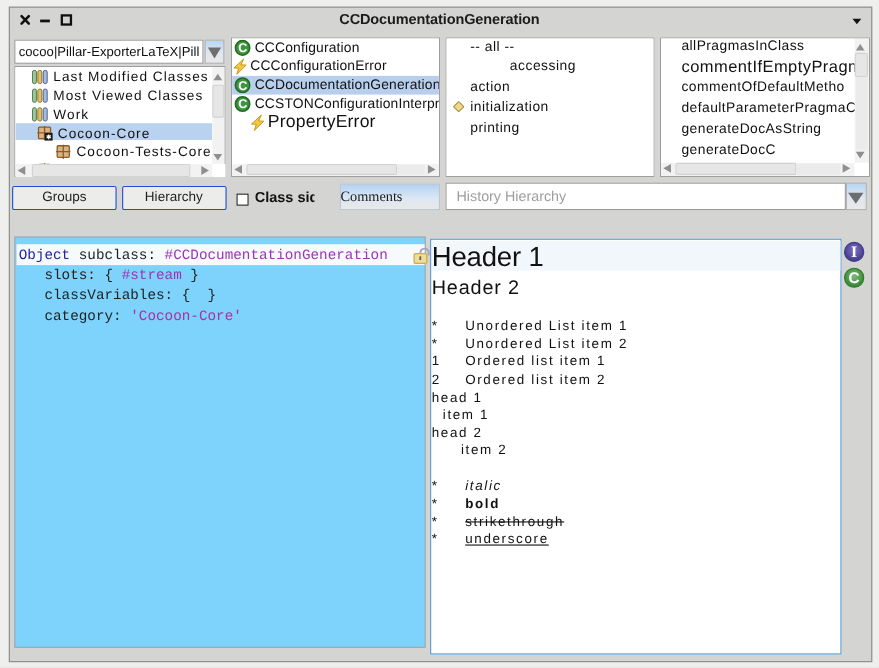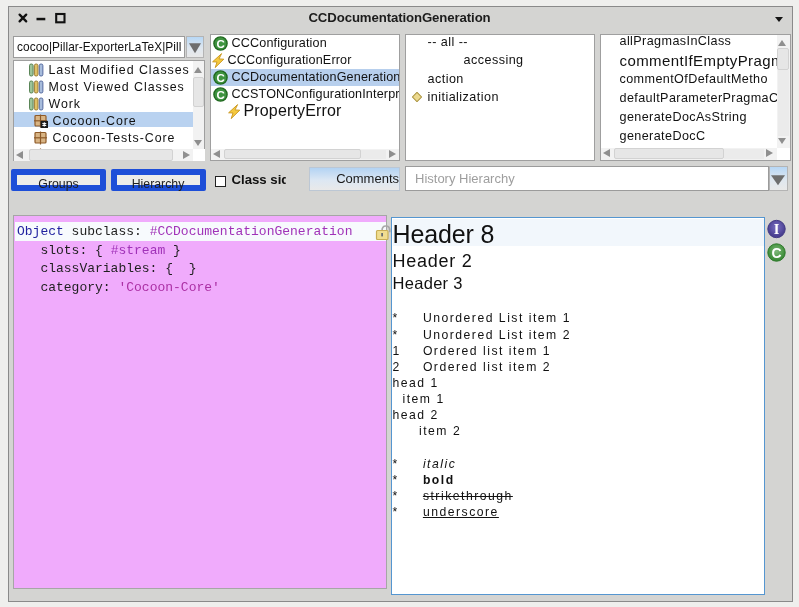--- a/index.html
+++ b/index.html
@@ -15,26 +15,26 @@
 
 .sbtrack{position:absolute;background:#f2f2f2;}
 .sbthumb{position:absolute;background:#e6e6e6;border:1px solid #d2d2d2;box-sizing:border-box;border-radius:2px;}
 .darktrack{position:absolute;background:#ebebeb;}
 .arr{position:absolute;width:0;height:0;}
 .arr.up{border-left:4.5px solid transparent;border-right:4.5px solid transparent;border-bottom:6.4px solid #8f8f8f;}
 .arr.down{border-left:4.5px solid transparent;border-right:4.5px solid transparent;border-top:6.4px solid #8f8f8f;}
 .arr.left{border-top:4.4px solid transparent;border-bottom:4.4px solid transparent;border-right:7.8px solid #8f8f8f;}
 .arr.right{border-top:4.4px solid transparent;border-bottom:4.4px solid transparent;border-left:7.8px solid #8f8f8f;}
 
-.btn{position:absolute;background:#ececea;border:6px solid #1d4ed8;border-radius:2px;box-sizing:border-box;text-align:center;font-size:12.3px;color:#1f1f1f;}
+.btn{position:absolute;background:#ececea;border:1px solid #1d4ed8;border-radius:2px;box-sizing:border-box;text-align:center;font-size:12.3px;color:#1f1f1f;}
 .dropbtn{position:absolute;background:linear-gradient(#b7d7f5,#dfe7ef 55%,#e9e9e9);border:1px solid #b4b4b4;box-sizing:border-box;}
 .dropbtn .tri{position:absolute;left:50%;top:50%;transform:translate(-50%,-38%);width:0;height:0;border-left:7px solid transparent;border-right:7px solid transparent;border-top:10px solid #6e6e6e;}
 .field{position:absolute;background:#fff;border:1px solid #9b9b9b;box-sizing:border-box;white-space:nowrap;overflow:hidden;}
 
-#code{position:absolute;left:13px;top:215px;width:374px;height:374px;background:#f0abfc;border:1px solid #a6a6a6;box-sizing:border-box;}
+#code{position:absolute;left:13px;top:215px;width:374px;height:374px;background:#7dd3fc;border:1px solid #a6a6a6;box-sizing:border-box;}
 #code pre{position:relative;margin:0;padding:7px 0 0 3px;font-family:"Liberation Mono",monospace;font-size:13px;line-height:18.55px;color:#1f1f1f;}
 .kwB{color:#2222a0;}
 .sym{color:#a032b8;}
 .str{color:#ab2fa4;}
 
 #doc{position:absolute;left:391px;top:217px;width:374px;height:378px;background:#fff;border:1px solid #5596d0;box-sizing:border-box;overflow:hidden;}
 #doc .hl1{position:absolute;left:1px;top:1px;width:372px;height:27px;background:#f2f7fc;}
 #doc .txt{position:absolute;left:4px;top:0px;color:#111;}
 .bl{height:16.15px;line-height:16.15px;font-size:12.2px;letter-spacing:1.5px;white-space:pre;}
 .star{display:inline-block;width:30.4px;letter-spacing:0;}
@@ -86,21 +86,21 @@
       <div class="row sel1" style="height:16.93px;padding-left:19px;font-size:12.4px;letter-spacing:0.95px;">
         <svg width="15" height="14" viewBox="0 0 15 14" style="flex:none">
           <rect x="2" y="1.5" width="11" height="10.5" rx="1" fill="#d8b484" stroke="#8e5a28" stroke-width="1.2"></rect>
           <line x1="7.5" y1="0.5" x2="7.5" y2="13.5" stroke="#8e5a28" stroke-width="1.2"></line>
           <line x1="1" y1="6.8" x2="14" y2="6.8" stroke="#8e5a28" stroke-width="1.2"></line>
           <rect x="7.6" y="6.9" width="7.4" height="7.1" fill="#1a1a1a"></rect>
           <path d="M11.3 8.2 L11.3 12.6 M9.4 9.3 L13.2 11.5 M13.2 9.3 L9.4 11.5" stroke="#fff" stroke-width="1.1"></path>
         </svg>
         <span style="margin-left:5px;">Cocoon-Core</span>
       </div>
-      <div class="row " style="height:16.93px;padding-left:19px;font-size:12.4px;letter-spacing:0.95px;">
+      <div class="row " style="height:16.93px;padding-left:36px;font-size:12.4px;letter-spacing:0.95px;">
         <svg width="15" height="14" viewBox="0 0 15 14" style="flex:none">
           <rect x="2" y="1.5" width="11" height="10.5" rx="1" fill="#d8b484" stroke="#8e5a28" stroke-width="1.2"></rect>
           <line x1="7.5" y1="0.5" x2="7.5" y2="13.5" stroke="#8e5a28" stroke-width="1.2"></line>
           <line x1="1" y1="6.8" x2="14" y2="6.8" stroke="#8e5a28" stroke-width="1.2"></line>
         </svg>
         <span style="margin-left:5px;">Cocoon-Tests-Core</span>
       </div>
       <div class="row " style="height:16.93px;padding-left:19px;font-size:12.4px;letter-spacing:0.95px;">
         <svg width="15" height="14" viewBox="0 0 15 14" style="flex:none">
           <rect x="2" y="1.5" width="11" height="10.5" rx="1" fill="#d8b484" stroke="#8e5a28" stroke-width="1.2"></rect>
@@ -175,20 +175,23 @@
         </div>
         <div class="row" style="height:18.4px;font-size:12.6px;letter-spacing:0.45px;">
           <span style="padding-left:22px;">action</span>
         </div>
         <div class="row" style="height:18.4px;font-size:12.6px;letter-spacing:0.45px;">
           <span style="width:6.5px;flex:none"></span>
           <svg width="10" height="10" viewBox="0 0 10 10" style="flex:none">
             <rect x="1.7" y="1.7" width="6.6" height="6.6" transform="rotate(45 5 5)" fill="#ecd98e" stroke="#a8913c" stroke-width="1"></rect>
           </svg>
           <span style="margin-left:5.5px;">initialization</span>
+        </div>
+        <div class="row" style="height:18.4px;font-size:12.6px;letter-spacing:0.45px;">
+          <span style="padding-left:22px;">printing</span>
         </div>
       </div>
     </div>
 </div>
 
 <div class="pane" style="left:599.5px;top:33.5px;width:191px;height:127px;">
  <div id="p4list" style="position:absolute;left:0;top:0;width:176px;height:113px;overflow:hidden;background:#fff;">
       <div style="margin-top:-2.8px">
         <div class="row" style="height:19px;padding-left:19px;font-size:12.6px;letter-spacing:0.4px;text-align:right;">allPragmasInClass</div>
         <div class="row" style="height:19px;padding-left:19px;font-size:15px;letter-spacing:0.4px;">commentIfEmptyPragma</div>
@@ -208,21 +211,21 @@
  <div class="sbthumb" style="left:13px;top:113.5px;width:110px;height:11px;"></div>
  <div class="darktrack" style="left:123px;top:114px;width:40px;height:10px;"></div>
  <div class="arr right" style="left:165px;top:114.5px;"></div>
  <div style="position:absolute;left:176px;top:113px;width:13px;height:12px;background:#fff;"></div>
 </div>
 
 <div class="btn" style="left:11px;top:169px;width:95px;height:22px;line-height:19px;">Groups</div>
 <div class="btn" style="left:110.5px;top:169px;width:95px;height:22px;line-height:19px;">Hierarchy</div>
 <div class="abs" style="left:215px;top:175.5px;width:11px;height:11px;background:#fff;border:1.4px solid #222;box-sizing:border-box;"></div>
 <div class="abs" style="left:231.5px;top:172px;width:54px;height:17px;overflow:hidden;font-size:13.2px;font-weight:bold;color:#111;white-space:nowrap;">Class side</div>
-<div class="abs" style="left:308.5px;top:166.5px;width:91.5px;height:24px;background:linear-gradient(#b3d3f3,#dce7f3 55%,#e9e9e9);border:1px solid #bcc7d4;box-sizing:border-box;text-align:right;font-size:13px;color:#1a1a1a;line-height:22px;">Comments</div>
+<div class="abs" style="left:308.5px;top:166.5px;width:91.5px;height:24px;background:linear-gradient(#b3d3f3,#dce7f3 55%,#e9e9e9);border:1px solid #bcc7d4;box-sizing:border-box;text-align:left;font-size:13px;color:#1a1a1a;line-height:22px;font-family:Liberation Serif, serif;">Comments</div>
 <div class="field" style="left:405px;top:166px;width:363.5px;height:25px;font-size:13px;line-height:23px;color:#9e9e9e;padding-left:9px;">History Hierarchy</div>
 <div class="dropbtn" style="left:768.5px;top:166px;width:19px;height:25px;">
     <div class="tri"></div>
   </div>
 
 <div id="code">
  <div style="position:absolute;left:1px;top:6px;width:371px;height:19px;background:#f7fafd;"></div>
  <pre><span class="kwB">Object</span> subclass: <span class="sym">#CCDocumentationGeneration</span>
    slots: { <span class="sym">#stream</span> }
    classVariables: {  }
@@ -230,23 +233,22 @@
  <svg style="position:absolute;left:361px;top:7px;" width="18" height="18" viewBox="0 0 18 18">
   <path d="M7 8 Q7 3.0 10.8 3.0 Q14.8 3.0 14.8 7.4 L14.8 9.2" fill="none" stroke="#a8a8a8" stroke-width="1.7"></path>
   <rect x="1.5" y="7.5" width="11.5" height="9" rx="1" fill="#f0dd90" stroke="#c9ae55" stroke-width="1.2"></rect>
   <rect x="6.3" y="10" width="1.6" height="3.4" fill="#57616e"></rect>
  </svg>
 </div>
 
 <div id="doc">
  <div class="hl1"></div>
  <div class="txt" style="top:0;left:0.5px;width:370px;">
-  <div style="height:31px;line-height:32px;font-size:25px;letter-spacing:-0.15px;white-space:pre;">Header 8</div>
+  <div style="height:31px;line-height:32px;font-size:25px;letter-spacing:-0.15px;white-space:pre;">Header 1</div>
   <div style="height:23px;line-height:24px;font-size:18px;letter-spacing:0.75px;white-space:pre;">Header 2</div>
-  <div style="height:22.3px;line-height:22px;font-size:16.5px;letter-spacing:0.3px;white-space:pre;">Header 3</div>
   <div class="bl">&nbsp;</div>
   <div class="bl"><span class="star">*</span>Unordered List item 1</div>
   <div class="bl"><span class="star">*</span>Unordered List item 2</div>
   <div class="bl"><span class="star">1</span>Ordered list item 1</div>
   <div class="bl"><span class="star">2</span>Ordered list item 2</div>
   <div class="bl">head 1</div>
   <div class="bl" style="padding-left:10px;">item 1</div>
   <div class="bl">head 2</div>
   <div class="bl" style="padding-left:26.5px;">item 2</div>
   <div class="bl">&nbsp;</div>

